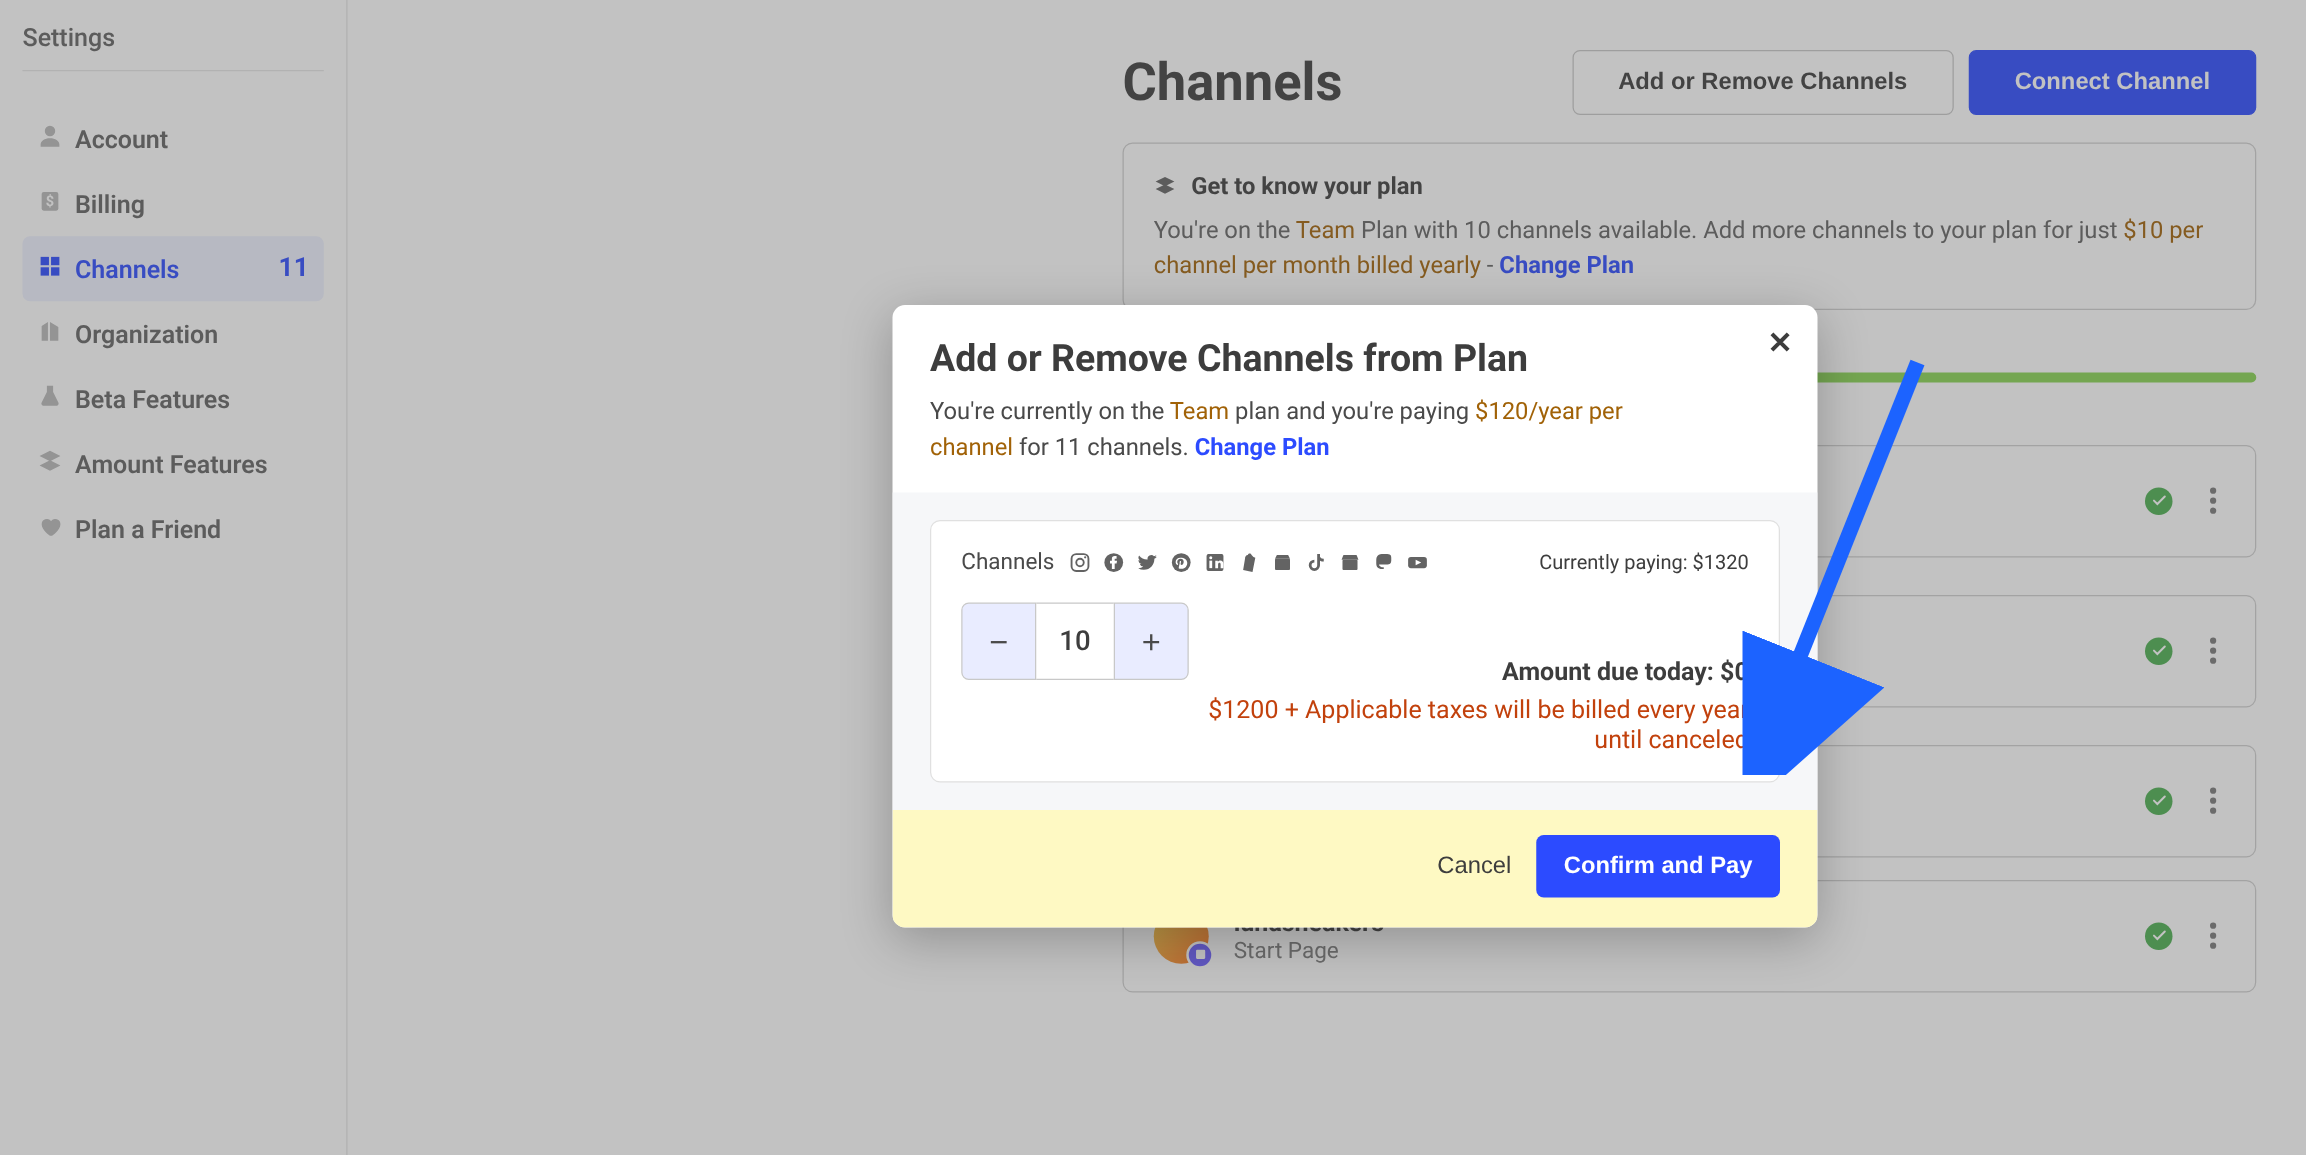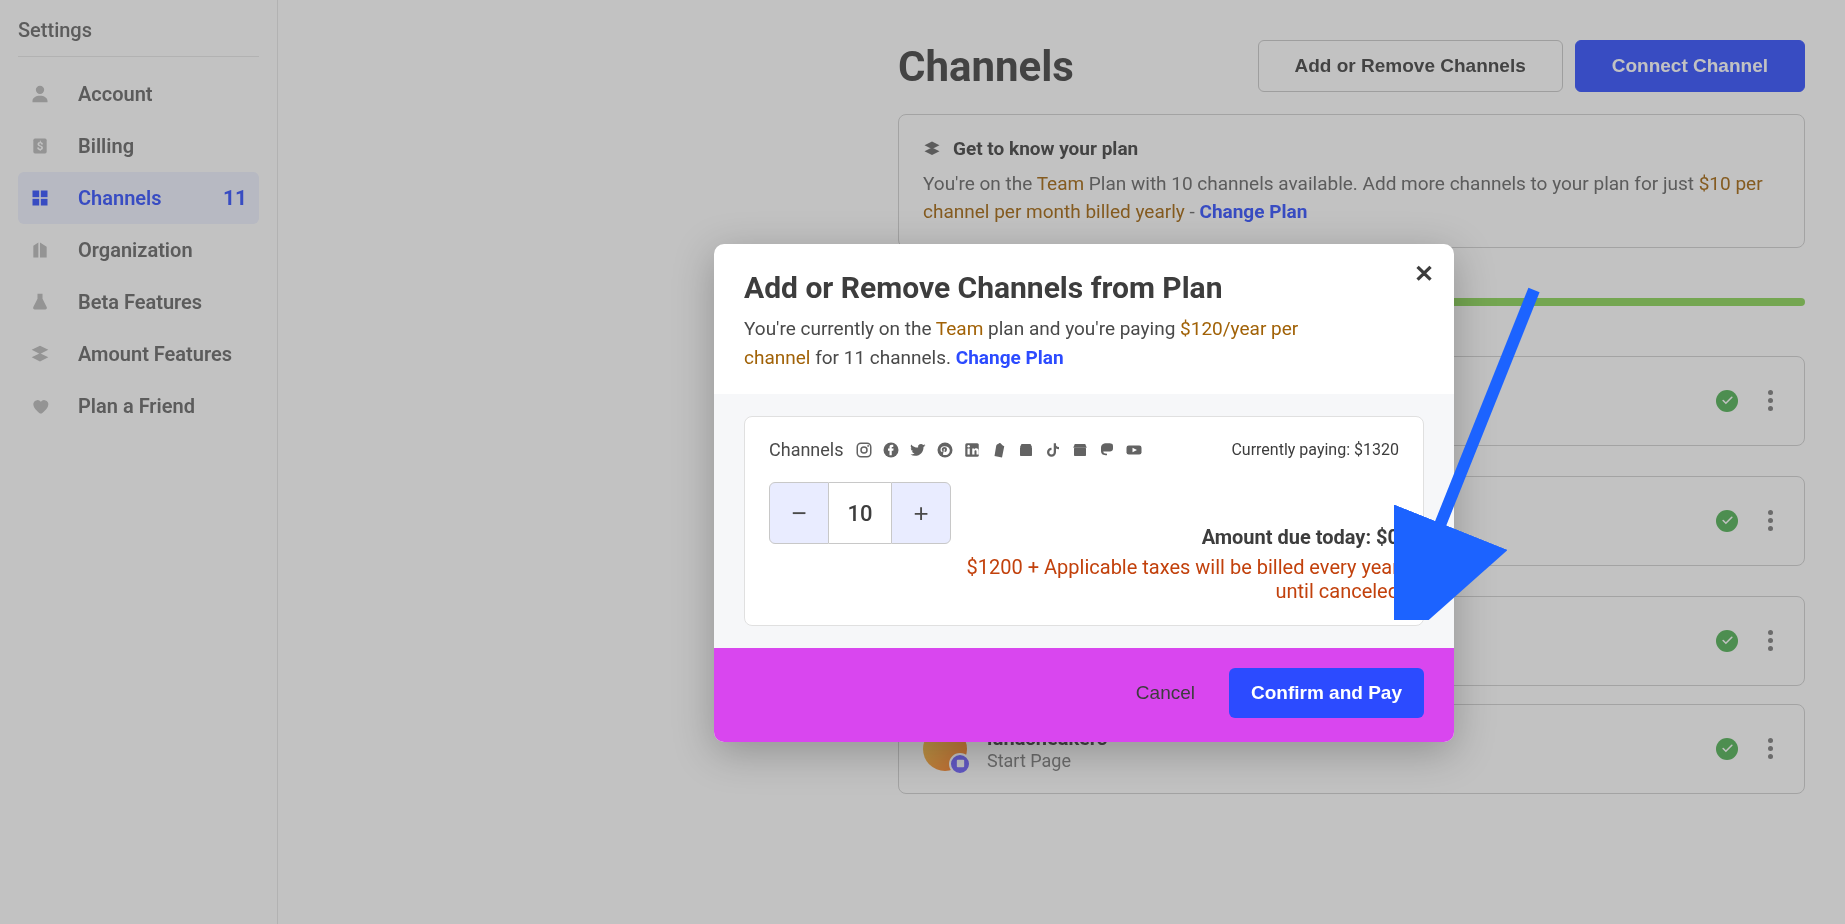--- a/index.html
+++ b/index.html
@@ -19,26 +19,26 @@
     height: 924px;
     border-right: 1px solid #e6e6e6;
     padding: 10px 18px;
   }
   .sidebar-title {
     font-size: 20px;
     font-weight: 500;
     color: #636363;
     padding: 8px 0 14px 0;
     border-bottom: 1px solid #e6e6e6;
-    margin-bottom: 11px;
+    margin-bottom: 28px;
   }
   .nav-item {
     display: flex;
-    align-items: center;
-    gap: 28px;
+    align-items: flex-start;
+    gap: 10px;
     padding: 14px 12px;
     border-radius: 6px;
     font-size: 20px;
     font-weight: 600;
     color: #636363;
     cursor: pointer;
   }
   .nav-item .icon { width: 20px; height: 20px; fill: #b8b8b8; flex-shrink:0; }
   .nav-item.active { background: #eef1ff; color: #2c4bff; }
   .nav-item.active .icon { fill: #2c4bff; }
@@ -162,23 +162,23 @@
   .step-val {
     width:62px; height:62px; border-top:1px solid #c8c8c8; border-bottom:1px solid #c8c8c8;
     display:flex; align-items:center; justify-content:center;
     font-size:22px; font-weight:500;
   }
   .amount-col { text-align:right; font-size:19px; color:#4a4a4a;}
   .amount-col .line1 { margin-bottom:20px;}
   .amount-col .line2 { font-weight:700; color:#3d3d3d; margin-bottom:6px; font-size:20px;}
   .amount-col .line3 { font-size:20px; color:#c2410c;}
   .modal-footer {
-    display:flex; justify-content:flex-end; gap:14px;
+    display:flex; justify-content:flex-end; 
     padding: 20px 30px 24px 30px;
-    background:#d946ef;
+    background:#fef9c3;
   }
   .btn-cancel {
     font-size:19px; font-weight:500; padding:14px 20px;
     border:none; background:transparent; color:#3d3d3d; cursor:pointer;
   }
   .btn-confirm {
     font-size:19px; font-weight:600; padding:14px 22px;
     border:none; border-radius:6px;
     background:#2c4bff; color:#fff; cursor:pointer;
   }

